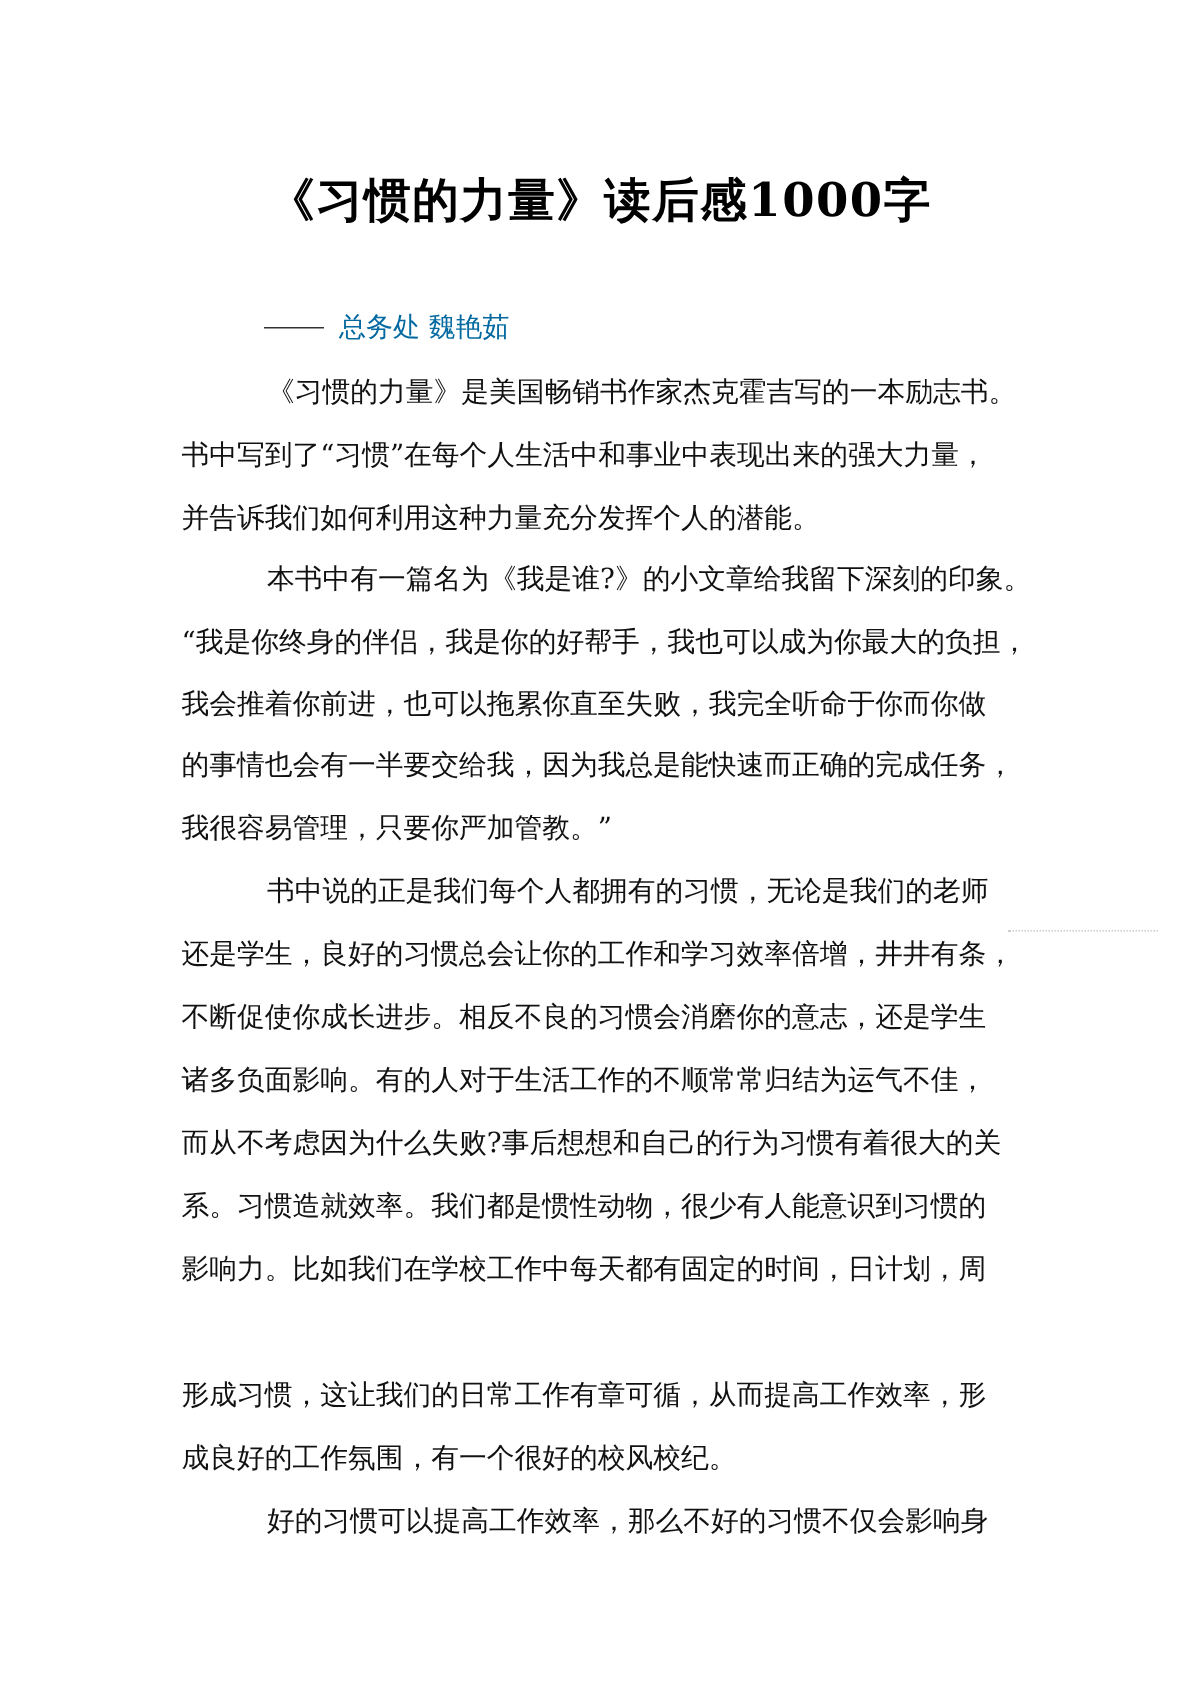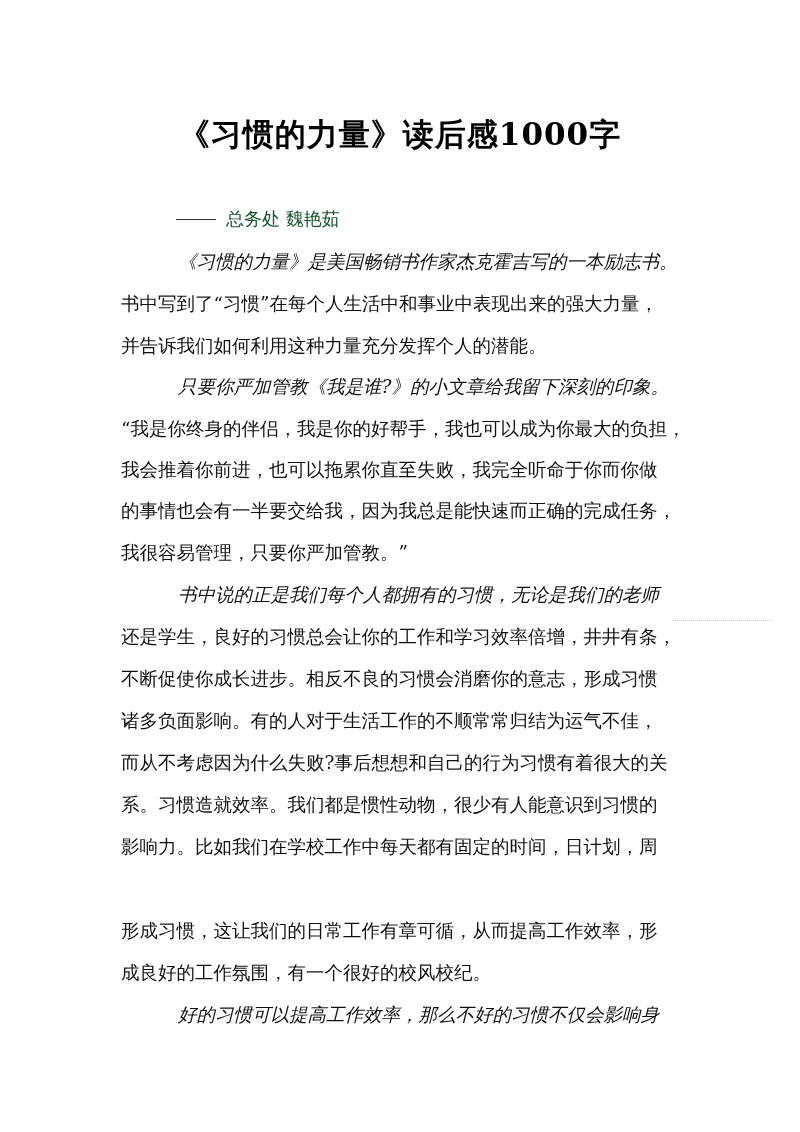--- a/index.html
+++ b/index.html
@@ -35,40 +35,40 @@
       letter-spacing: 1px;
       line-height: 40px;
       color: #000;
     }
     .byline {
       position: absolute;
       left: 176px;
       top: 190px;
       font-size: 18px;
       line-height: 26px;
-      color: #14532d;
+      color: #0369a1;
     }
     .byline .dash {
       display: inline-block;
       width: 40px;
       border-top: 1px solid #333;
       vertical-align: middle;
       margin-right: 10px;
       position: relative;
       top: -1px;
     }
     .line {
       position: absolute;
       left: 121px;
       font-size: 18.5px;
       line-height: 26px;
       white-space: nowrap;
       color: #111;
     }
-    .line.indent { left: 178px; font-style: italic; }
+    .line.indent { left: 178px; }
     .watermark {
       position: absolute;
       left: 196px;
       top: 518px;
       font-family: "DejaVu Sans", "Liberation Sans", sans-serif;
       font-size: 52px;
       line-height: 60px;
       color: transparent;
       -webkit-text-stroke: 1px #c8c8c8;
       letter-spacing: 2px;
@@ -92,28 +92,28 @@
 
   <div class="byline">
     <span class="dash"></span><span>总务处</span>&nbsp;<span>魏艳茹</span>
   </div>
 
   <div class="dotted-rule"></div>
 
   <div class="line indent" style="top:233px">《习惯的力量》是美国畅销书作家杰克霍吉写的一本励志书。</div>
   <div class="line" style="top:275px">书中写到了“习惯”在每个人生活中和事业中表现出来的强大力量，</div>
   <div class="line" style="top:317px">并告诉我们如何利用这种力量充分发挥个人的潜能。</div>
-  <div class="line indent" style="top:358px">只要你严加管教《我是谁?》的小文章给我留下深刻的印象。</div>
+  <div class="line indent" style="top:358px">本书中有一篇名为《我是谁?》的小文章给我留下深刻的印象。</div>
   <div class="line" style="top:400px">“我是你终身的伴侣，我是你的好帮手，我也可以成为你最大的负担，</div>
   <div class="line" style="top:441px">我会推着你前进，也可以拖累你直至失败，我完全听命于你而你做</div>
   <div class="line" style="top:524px">我很容易管理，只要你严加管教。”</div>
   <div class="line" style="top:482px">的事情也会有一半要交给我，因为我总是能快速而正确的完成任务，</div>
   <div class="line indent" style="top:566px">书中说的正是我们每个人都拥有的习惯，无论是我们的老师</div>
   <div class="line" style="top:608px">还是学生，良好的习惯总会让你的工作和学习效率倍增，井井有条，</div>
-  <div class="line" style="top:650px">不断促使你成长进步。相反不良的习惯会消磨你的意志，形成习惯</div>
+  <div class="line" style="top:650px">不断促使你成长进步。相反不良的习惯会消磨你的意志，还是学生</div>
   <div class="line" style="top:692px">诸多负面影响。有的人对于生活工作的不顺常常归结为运气不佳，</div>
   <div class="line" style="top:776px">系。习惯造就效率。我们都是惯性动物，很少有人能意识到习惯的</div>
   <div class="line" style="top:734px">而从不考虑因为什么失败?事后想想和自己的行为习惯有着很大的关</div>
   <div class="line" style="top:818px">影响力。比如我们在学校工作中每天都有固定的时间，日计划，周</div>
   <div class="line" style="top:902px">形成习惯，这让我们的日常工作有章可循，从而提高工作效率，形</div>
   <div class="line" style="top:944px">成良好的工作氛围，有一个很好的校风校纪。</div>
   <div class="line indent" style="top:986px">好的习惯可以提高工作效率，那么不好的习惯不仅会影响身</div>
 
 </div>
 

